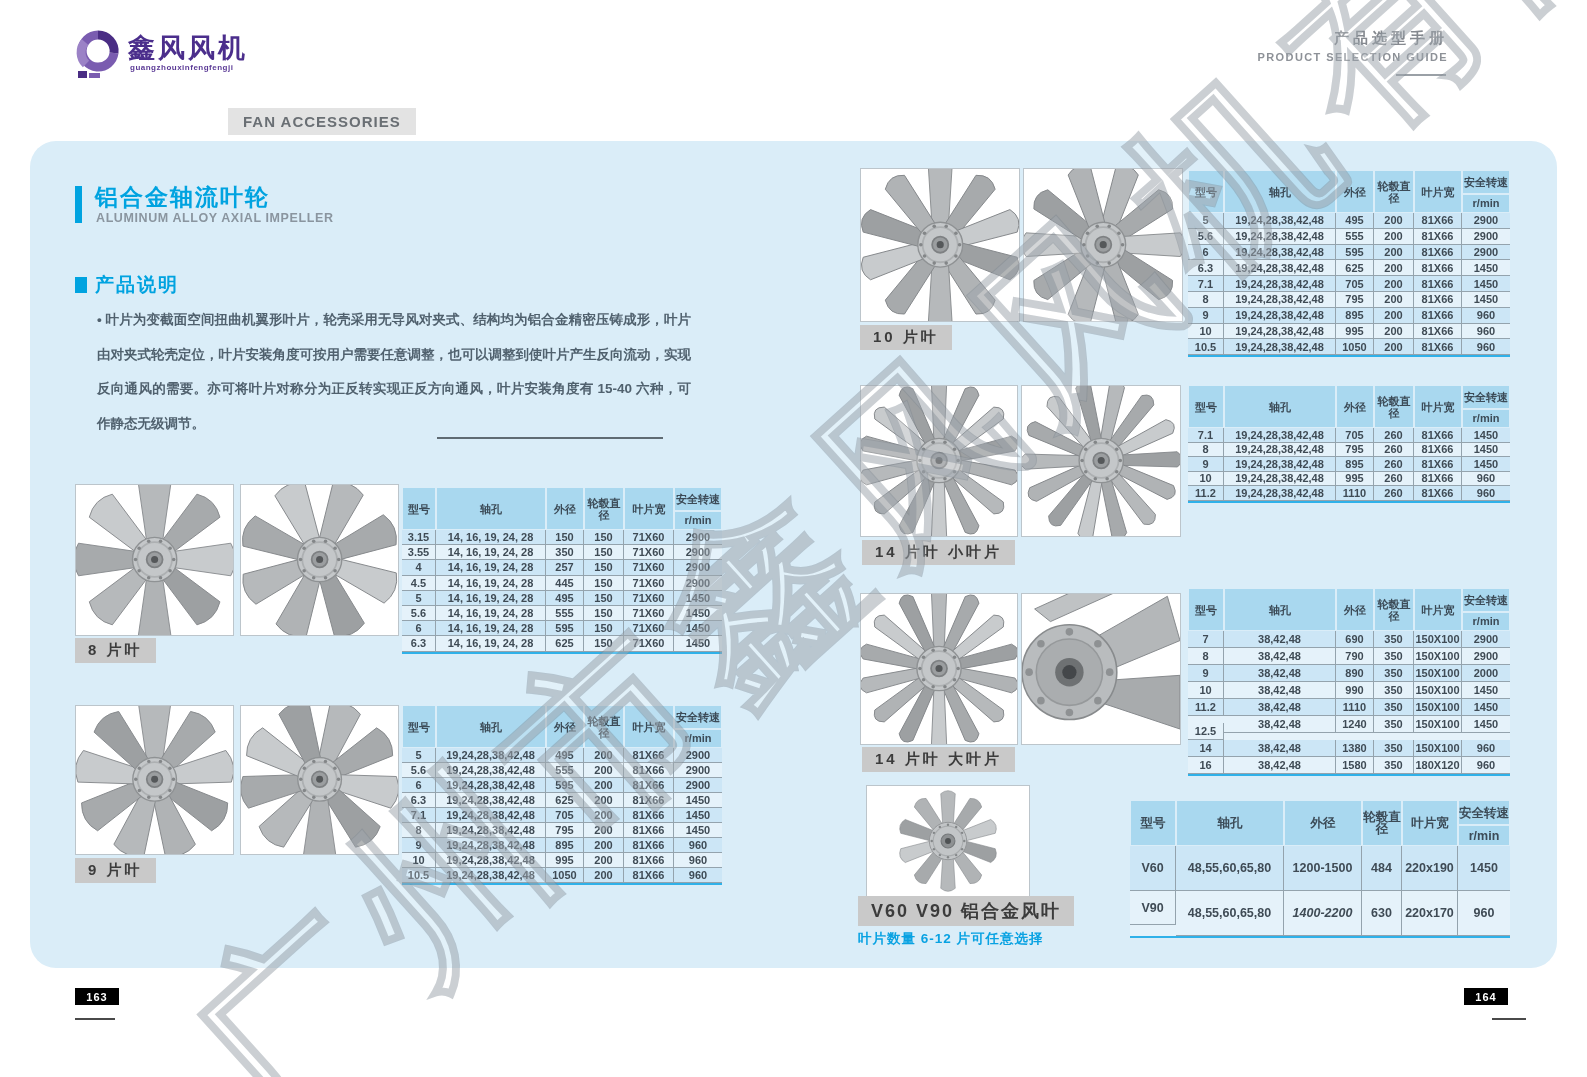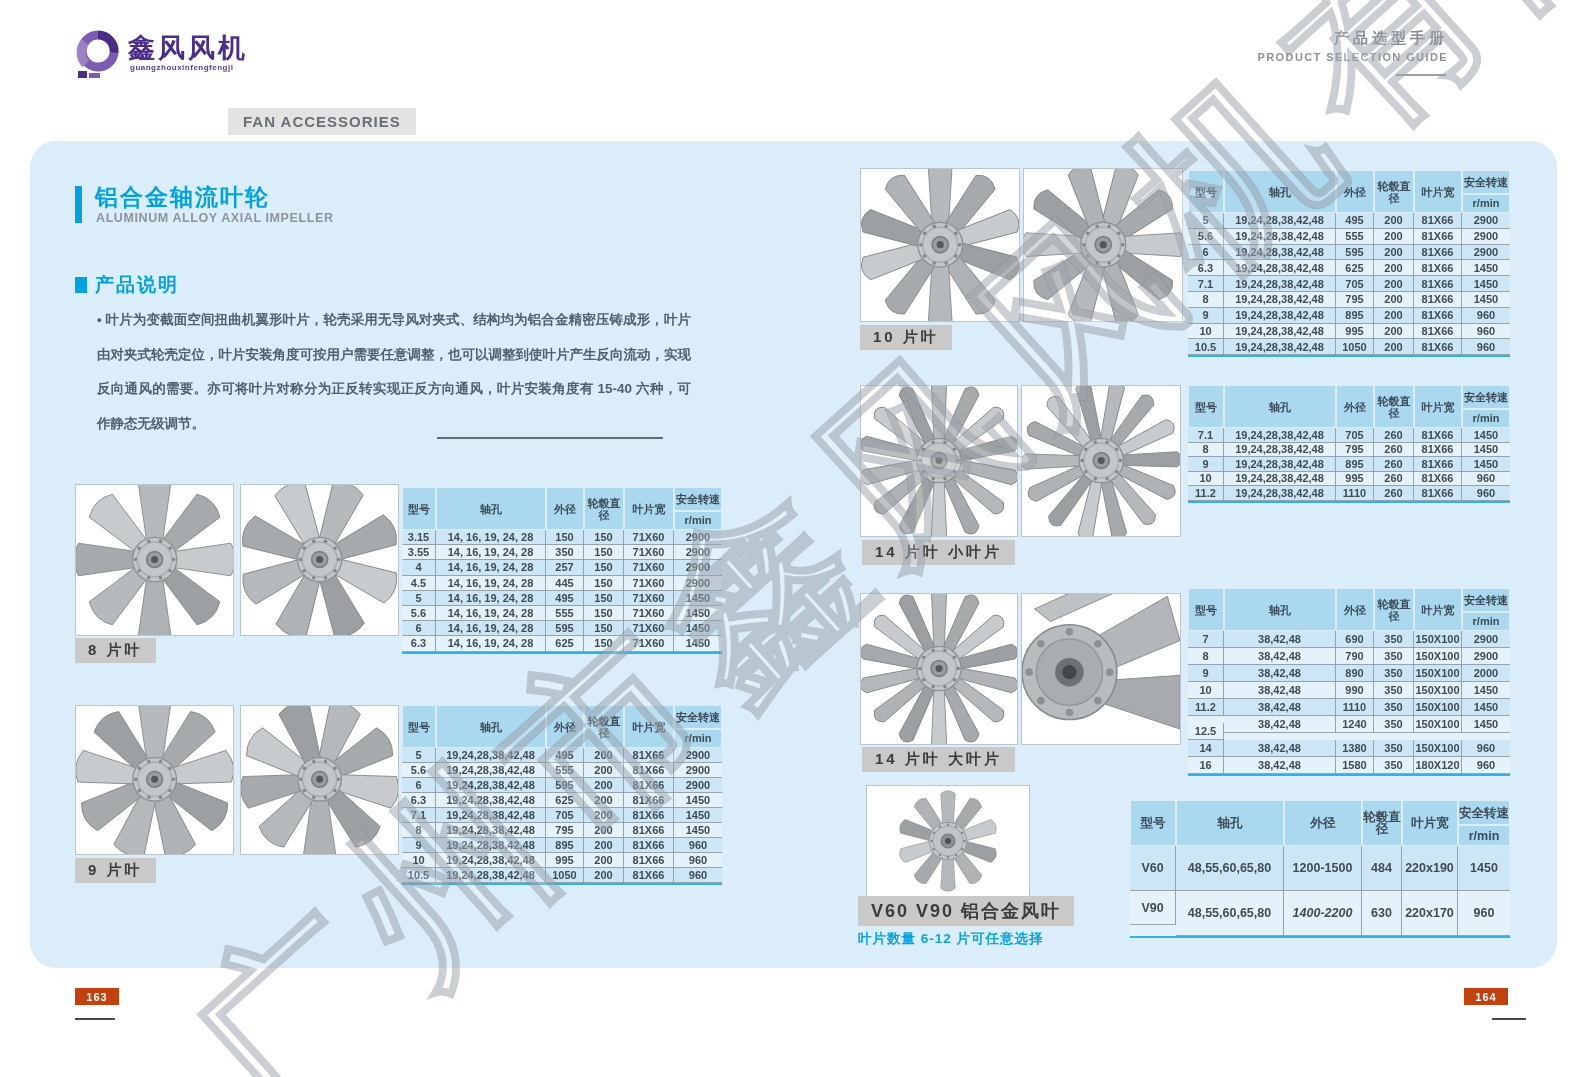--- a/index.html
+++ b/index.html
@@ -66,21 +66,21 @@
   .spec-body { border-bottom:2px solid #2fb1e9; }
   .spec-row { display:flex; }
   .spec-row:nth-child(odd) { background:rgba(186,222,243,0.45); }
   .spec-row:nth-child(even) { background:rgba(255,255,255,0.30); }
   .spec .td { box-sizing:border-box; color:#3f4b55; font-weight:bold; display:flex;
     align-items:center; justify-content:center; text-align:center; white-space:nowrap;
     border-bottom:1px solid #94a3ad; border-right:1px solid #94a3ad; overflow:hidden; }
   .spec .td:last-child { border-right:none; }
 
   
-  .pagenum { width:44px; height:17px; background:#c2410c; color:#ffffff; font-size:11px;
+  .pagenum { width:44px; height:17px; background:#000000; color:#ffffff; font-size:11px;
     font-weight:bold; display:flex; align-items:center; justify-content:center; letter-spacing:1px;text-align:center; }
   .pn-left { left:75px; top:988px; }
   .pn-right { left:1464px; top:988px; }
   .pn-line-l { left:75px; top:1018px; width:40px; height:2px; background:#4a4a4a; }
   .pn-line-r { left:1492px; top:1018px; width:34px; height:2px; background:#4a4a4a; }
   .disclaimer { left:1095px; top:988px; width:356px; text-align:right; font-size:13.5px;
     font-weight:bold; color:#4a4f54; letter-spacing:.5px; }
 </style>
 </head>
 <body>

